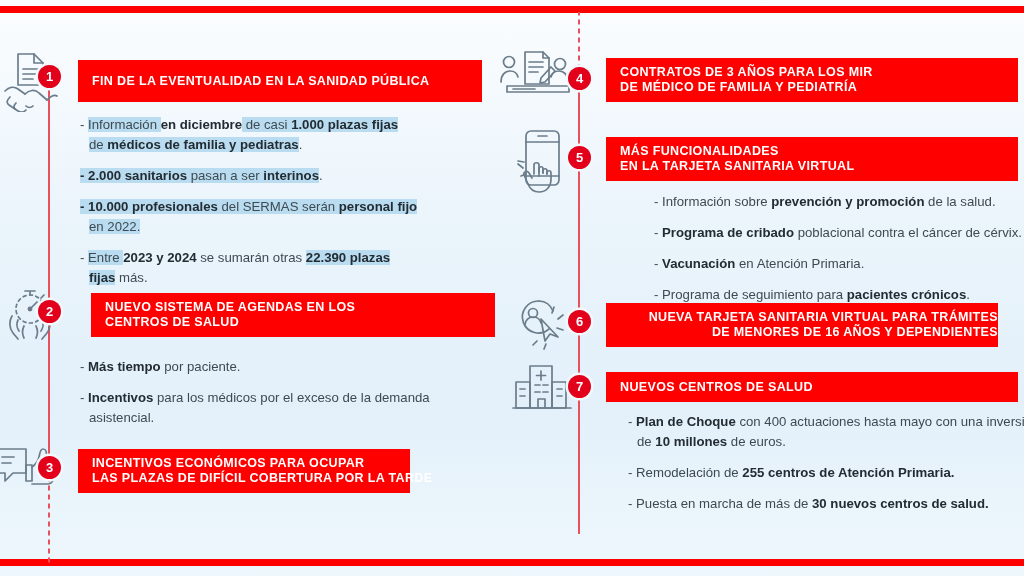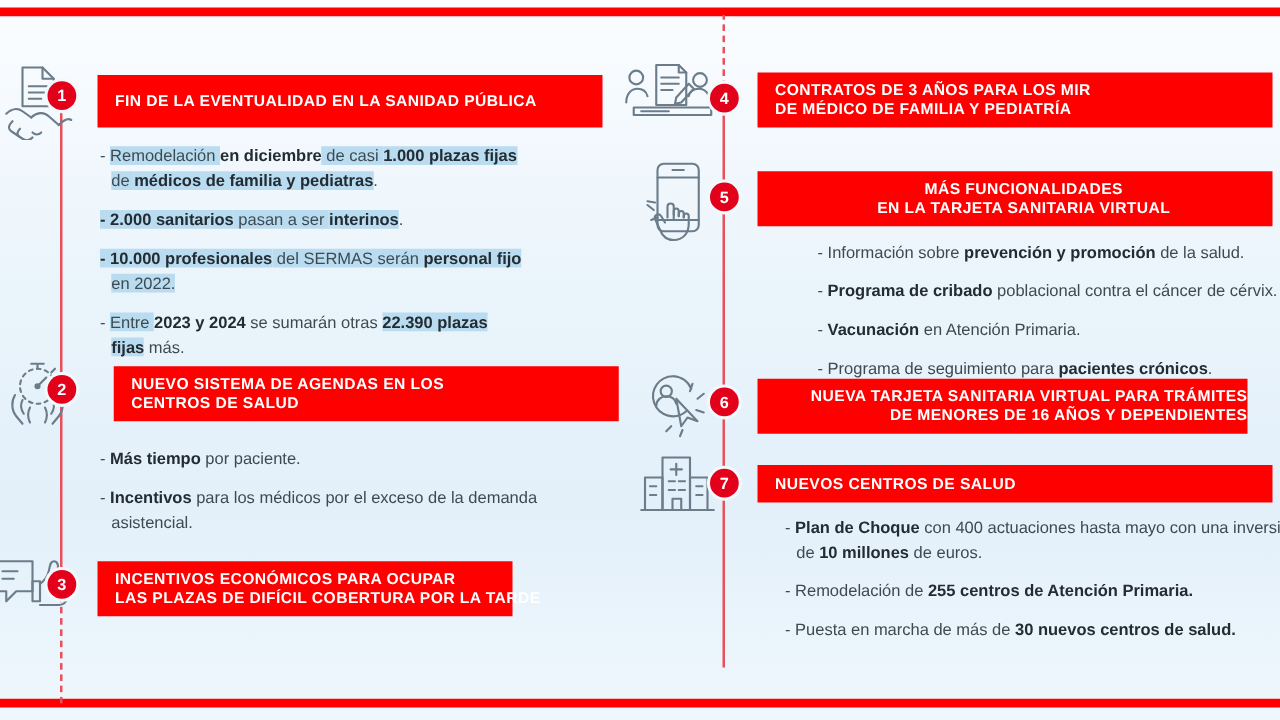--- a/index.html
+++ b/index.html
@@ -131,21 +131,21 @@
       <path d="M8 47 c-3 3 -4 6 -1 8 l9 6 c3 2 6 1 8 -1"></path>
       <path d="M14 53 c-2 2 -3 4 -1 6"></path>
       <path d="M24 56 c2 2 5 2 7 0"></path>
     </svg>
   </div>
   <div class="badge" style="left:38px; top:65px;">1</div>
   <div class="banner" style="left:78px; top:60px; width:404px; height:42px;">
     <span class="bl">FIN DE LA EVENTUALIDAD EN LA SANIDAD PÚBLICA</span>
   </div>
   <div class="bullets" style="left:80px; top:115px; width:400px;">
-    <p><span>- </span><span class="hl">Remodelación </span><b>en diciembre</b><span class="hl"> de casi </span><b class="hl-b">1.000 plazas fijas</b><br><span class="hl">de </span><b class="hl-b">médicos de familia y pediatras</b><span>.</span></p>
+    <p><span>- </span><span class="hl">Información </span><b>en diciembre</b><span class="hl"> de casi </span><b class="hl-b">1.000 plazas fijas</b><br><span class="hl">de </span><b class="hl-b">médicos de familia y pediatras</b><span>.</span></p>
     <p><b class="hl-b">- 2.000 sanitarios</b><span class="hl"> pasan a ser </span><b class="hl-b">interinos</b><span>.</span></p>
     <p><b class="hl-b">- 10.000 profesionales</b><span class="hl"> del SERMAS serán </span><b class="hl-b">personal fijo</b><br><span class="hl">en 2022.</span></p>
     <p><span>- </span><span class="hl">Entre </span><b>2023 y 2024</b><span> se sumarán otras </span><b class="hl-b">22.390 plazas</b><br><b class="hl-b">fijas</b><span> más.</span></p>
   </div>
 
   <div class="icon" style="left:3px; top:288px;">
     <svg width="56" height="56" viewBox="0 0 56 56" fill="none" stroke="#6b7c8a" stroke-width="1.7" stroke-linecap="round" stroke-linejoin="round">
       <circle cx="27" cy="21" r="14" stroke-dasharray="3 3.5"></circle>
       <path d="M27 7 v-4 M22 3 h10"></path>
       <path d="M38 10 l3 -3"></path>
@@ -209,21 +209,21 @@
       <path d="M26 8 h9"></path>
       <path d="M14 14 h33 M14 48 h33"></path>
       <path d="M11 40 l-5 -4 M12 34 l-6 -1 M14 46 l-5 2"></path>
       <path d="M22 46 v-9 c0 -3 5 -3 5 0 v11"></path>
       <path d="M27 44 v-3 c0 -3 4 -3 4 0 v4"></path>
       <path d="M31 45 v-2 c0 -3 4 -3 4 0 v3"></path>
       <path d="M35 46 v-1 c0 -3 4 -3 4 0 v6 c0 8 -5 13 -12 13 c-5 0 -9 -3 -11 -8 l-4 -9 c-1 -3 3 -5 5 -2 l3 5"></path>
     </svg>
   </div>
   <div class="badge" style="left:568px; top:146px;">5</div>
-  <div class="banner" style="left:606px; top:137px; width:412px; height:44px;align-items:center;">
+  <div class="banner" style="left:606px; top:137px; width:412px; height:44px;">
     <span class="bl">MÁS FUNCIONALIDADES</span>
     <span class="bl">EN LA TARJETA SANITARIA VIRTUAL</span>
   </div>
   <div class="bullets" style="left:640px; top:192px; width:416px;margin-left:14px;">
     <p><span>- Información sobre </span><b>prevención y promoción</b><span> de la salud.</span></p>
     <p><span>- </span><b>Programa de cribado</b><span> poblacional contra el cáncer de cérvix.</span></p>
     <p><span>- </span><b>Vacunación</b><span> en Atención Primaria.</span></p>
     <p><span>- Programa de seguimiento para </span><b>pacientes crónicos</b><span>.</span></p>
   </div>
 

